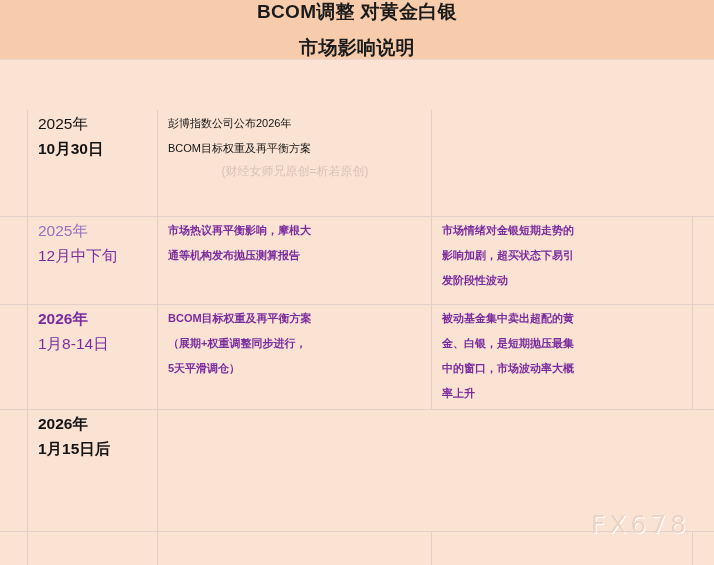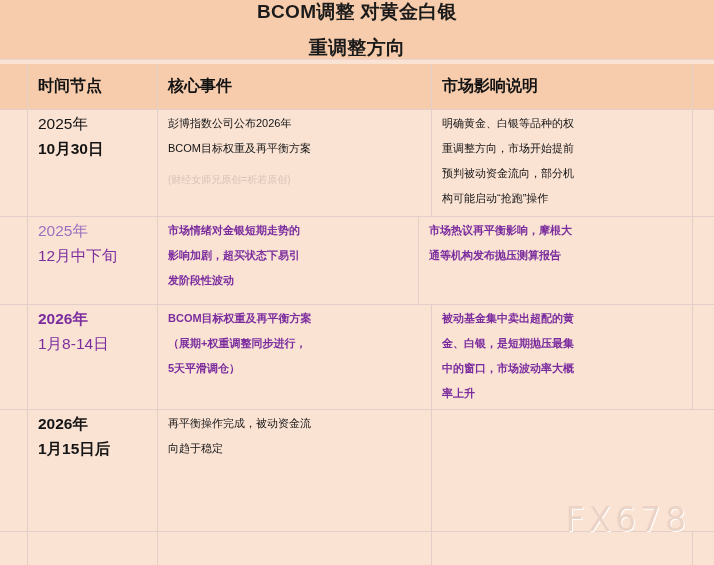--- a/index.html
+++ b/index.html
@@ -114,112 +114,92 @@
 
   .tone-black  { color: #141414; }
   .tone-purple { color: #7B2D9E; }
   .tone-lilac  { color: #9B6FC0; }
 
   .w-bold   { font-weight: bold; }
   .w-normal { font-weight: normal; }
 
   .sub-note {
     display: block;
-    margin-top: 10px;
-    font-size: 10px;
+    margin-top: 1px;
+    font-size: 12px;
     line-height: 18px;
     color: #D8C2B7;
     white-space: pre-line;
+    text-align: center;
   }
 
   
   .watermark {
     position: absolute;
     right: 24px;
     bottom: 26px;
-    font-size: 33px;
+    font-size: 25px;
     letter-spacing: 4px;
     color: #EBD3C6;
     text-shadow: 1px 1px 0 #ffffff;
     font-family: "DejaVu Sans", sans-serif;
     pointer-events: none;
     user-select: none;
   }
 </style>
 </head>
 <body>
 
 <div class="sheet">
 
   <div class="title-band">
     <div class="title-line">BCOM调整 对黄金白银</div>
-    <div class="title-line">重调整方向</div>
+    <div class="title-line">市场影响说明</div>
   </div>
 
   <div class="grid">
 
-    <div class="row row-head" style="top:0px;height:46px;">
-      <div class="cell c-gutter"></div>
-      <div class="cell c-time">
-        <span class="head-text">时间节点</span>
-      </div>
-      <div class="cell c-event">
-        <span class="head-text">核心事件</span>
-      </div>
-      <div class="cell c-impact">
-        <span class="head-text">市场影响说明</span>
-      </div>
-      <div class="cell c-tail"></div>
-    </div>
 
     <div class="row row-body" style="top:46px;height:107px;">
       <div class="cell c-gutter"></div>
       <div class="cell c-time">
         <div class="cell-pad">
           <div class="time-text tone-black w-normal">2025年</div>
           <div class="time-text tone-black w-bold">10月30日</div>
         </div>
       </div>
       <div class="cell c-event">
         <div class="cell-pad">
           <div class="cell-text tone-black w-normal">彭博指数公司公布2026年
 BCOM目标权重及再平衡方案</div>
           <span class="sub-note">(财经女师兄原创=析若原创)</span>
         </div>
       </div>
-      <div class="cell c-impact">
-        <div class="cell-pad">
-          <div class="cell-text tone-black w-normal">明确黄金、白银等品种的权
-重调整方向，市场开始提前
-预判被动资金流向，部分机
-构可能启动“抢跑”操作</div>
-        </div>
-      </div>
       <div class="cell c-tail"></div>
     </div>
 
     <div class="row row-body" style="top:153px;height:88px;">
       <div class="cell c-gutter"></div>
       <div class="cell c-time">
         <div class="cell-pad">
           <div class="time-text tone-lilac w-normal">2025年</div>
           <div class="time-text tone-purple w-normal">12月中下旬</div>
+        </div>
+      </div>
+      <div class="cell c-event">
+        <div class="cell-pad">
+          <div class="cell-text tone-purple w-bold">市场热议再平衡影响，摩根大
+通等机构发布抛压测算报告</div>
         </div>
       </div>
       <div class="cell c-impact">
         <div class="cell-pad">
           <div class="cell-text tone-purple w-bold">市场情绪对金银短期走势的
 影响加剧，超买状态下易引
 发阶段性波动</div>
-        </div>
-      </div>
-      <div class="cell c-event">
-        <div class="cell-pad">
-          <div class="cell-text tone-purple w-bold">市场热议再平衡影响，摩根大
-通等机构发布抛压测算报告</div>
         </div>
       </div>
       <div class="cell c-tail"></div>
     </div>
 
     <div class="row row-body" style="top:241px;height:105px;">
       <div class="cell c-gutter"></div>
       <div class="cell c-time">
         <div class="cell-pad">
           <div class="time-text tone-purple w-bold">2026年</div>
@@ -245,26 +225,20 @@
     </div>
 
     <div class="row row-body" style="top:346px;height:122px;">
       <div class="cell c-gutter"></div>
       <div class="cell c-time">
         <div class="cell-pad">
           <div class="time-text tone-black w-bold">2026年</div>
           <div class="time-text tone-black w-bold">1月15日后</div>
         </div>
       </div>
-      <div class="cell c-event">
-        <div class="cell-pad">
-          <div class="cell-text tone-black w-normal">再平衡操作完成，被动资金流
-向趋于稳定</div>
-        </div>
-      </div>
       <div class="cell c-tail"></div>
     </div>
 
     <div class="row row-body" style="top:468px;height:33px;border-bottom:none;">
       <div class="cell c-gutter"></div>
       <div class="cell c-time"></div>
       <div class="cell c-event"></div>
       <div class="cell c-impact"></div>
       <div class="cell c-tail"></div>
     </div>

